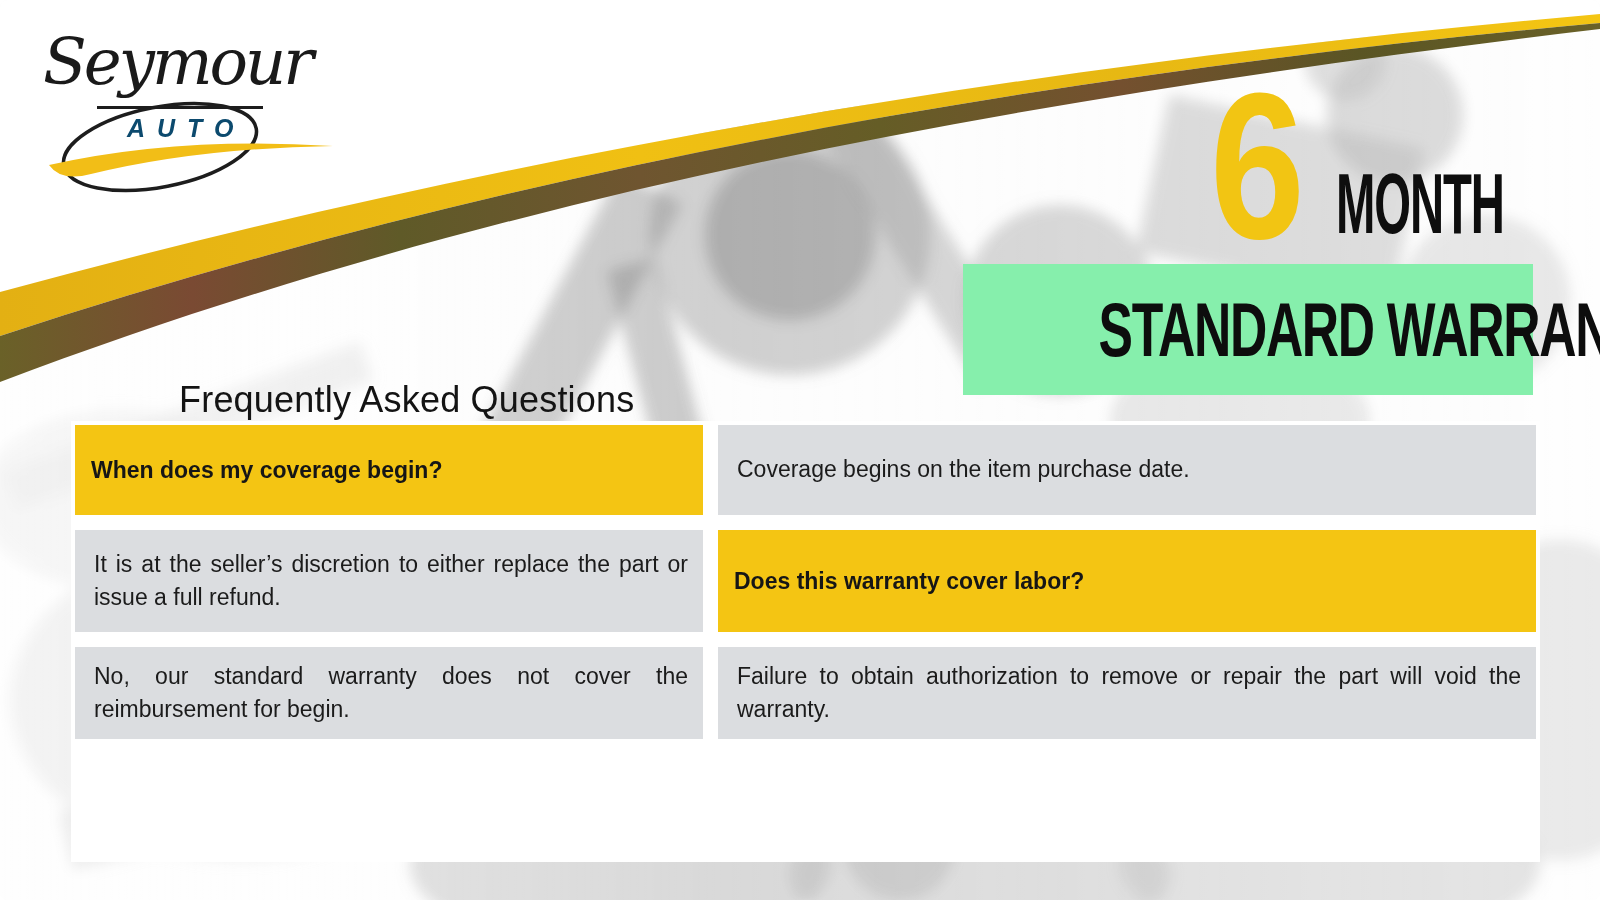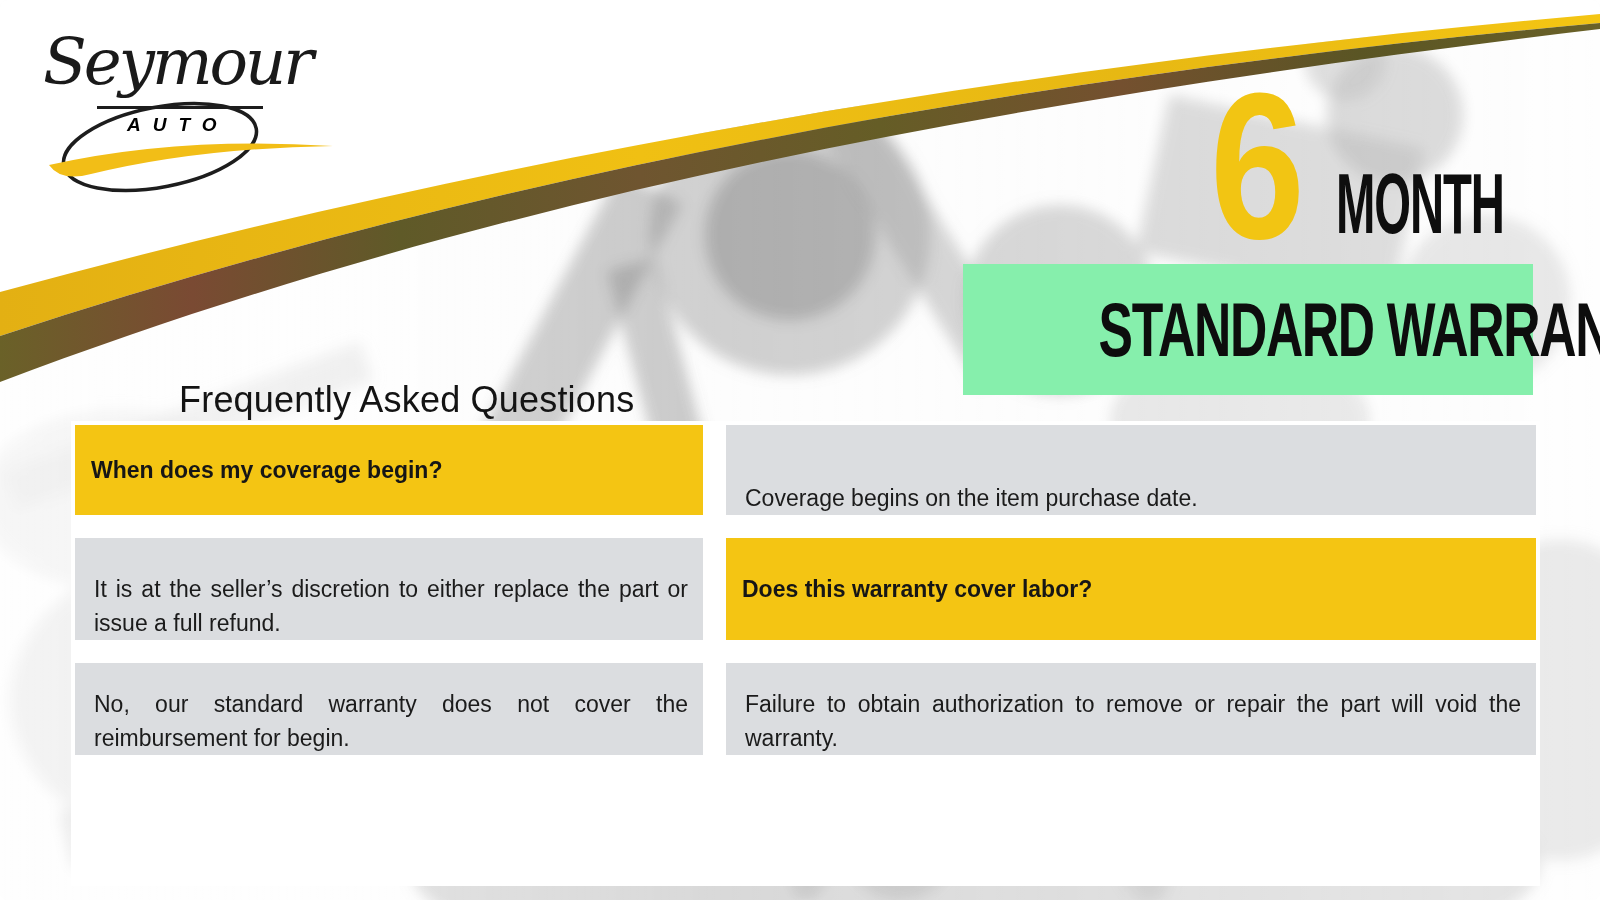--- a/index.html
+++ b/index.html
@@ -13,21 +13,21 @@
   .logo{position:absolute;left:35px;top:22px;width:340px;height:170px;}
   .logo-script{
     position:absolute;left:8px;top:8px;
     font-family:"DejaVu Serif",serif;font-style:italic;
     font-size:64px;color:#1a1a1a;letter-spacing:-3px;line-height:1;
     white-space:nowrap;
   }
   .logo-underline{position:absolute;left:62px;top:84px;width:166px;height:3px;background:#1d1d1d;}
   .logo-auto{
     position:absolute;left:92px;top:92px;
-    font-size:19px;font-weight:bold;font-style:italic;color:#000000;
+    font-size:25px;font-weight:bold;font-style:italic;color:#0c4a6e;
     letter-spacing:12px;white-space:nowrap;
   }
   .logo-flourish{position:absolute;left:-10px;top:40px;width:260px;height:150px;}
   .logo-swoosh{position:absolute;left:8px;top:110px;width:300px;height:50px;}
 
   
   .hero-six{
     position:absolute;left:1210px;top:62px;
     font-size:208px;font-weight:bold;color:#F2C513;line-height:1;
     transform:scaleX(.82);transform-origin:left top;letter-spacing:-4px;
@@ -49,29 +49,29 @@
 
   
   .faq-heading{
     position:absolute;left:179px;top:379px;
     font-size:36px;font-weight:normal;color:#141414;letter-spacing:.2px;
   }
   .faq-table{
     position:absolute;left:71px;top:421px;width:1461px;
     display:grid;grid-template-columns:628px 1fr;
     grid-template-rows:90px 102px 92px 104px;
-    gap:23px;background:#ffffff;border:4px solid #ffffff;
+    gap:15px;background:#ffffff;border:4px solid #ffffff;
   }
   .q-cell{
     background:#F4C513;display:flex;align-items:center;
     padding:0 40px 0 16px;font-weight:bold;font-size:23px;color:#161616;
     line-height:1.4;
   }
   .a-cell{
-    background:#DBDDE0;display:flex;align-items:flex-end;
+    background:#DBDDE0;display:flex;align-items:center;
     padding:0 15px 0 19px;font-size:23px;color:#1b1b1b;line-height:1.45;
   }
   .a-cell .jtext{display:block;width:100%;text-align:justify;}
 </style>
 </head>
 <body>
 
 <div class="canvas">
 
   <svg class="layer" viewBox="0 0 1600 900" aria-hidden="true">

